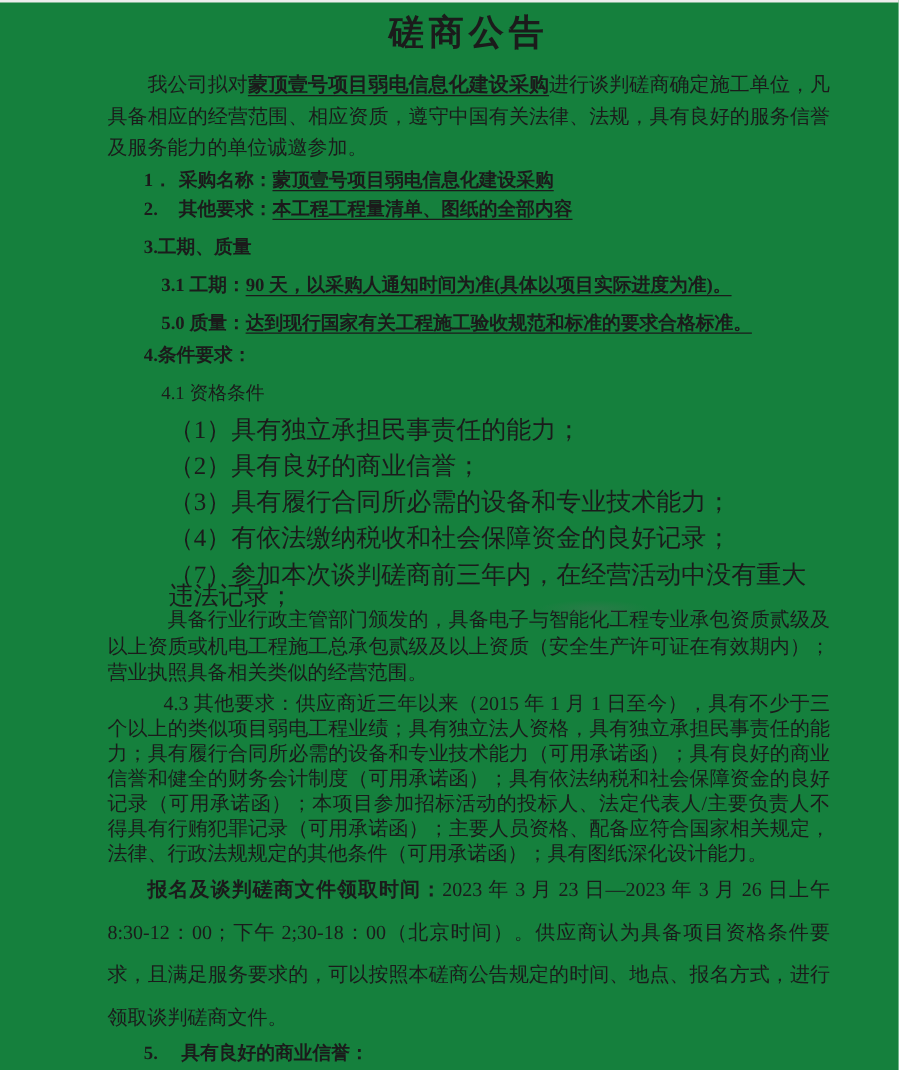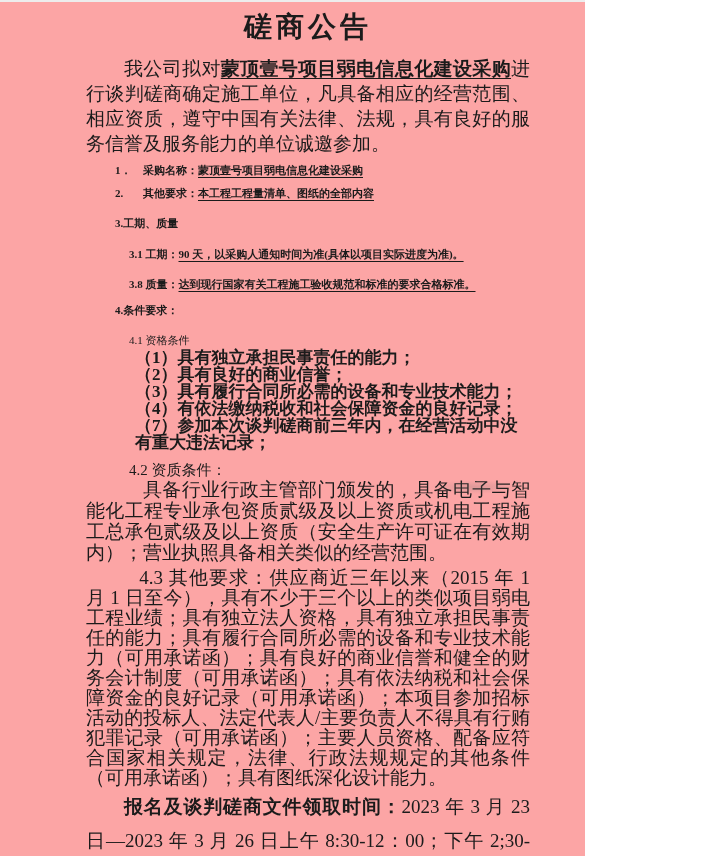--- a/index.html
+++ b/index.html
@@ -1,58 +1,58 @@
 <!DOCTYPE html>
 <html><head>
 <meta charset="utf-8">
 <style>
   * { margin: 0; padding: 0; box-sizing: border-box; }
   html, body { background: #ffffff; }
   .page {
-    width: 585px;
+    width: 719px;
     height: 856px;
-    background: #fca5a5;
+    background: #15803d;
     font-family: "Liberation Serif", "DejaVu Serif", serif;
     color: #1b1b1b;
     position: relative;
     overflow: hidden;
     border-top: 2px solid #ededed;
   }
   .content { padding: 0 55px 0 86px; }
 
   h1.doc-title {
     text-align: center;
     font-size: 28px;
     line-height: 38px;
     font-weight: 700;
     letter-spacing: 4px;
     margin-top: 6px;
     margin-bottom: 10px;
   }
 
-  .para { font-size: 19px; line-height: 25px; text-align: justify; font-family: Liberation Serif, serif; }
+  .para { font-size: 16px; line-height: 25px; text-align: justify; font-family: Liberation Serif, serif; }
   .intro { text-indent: 2em; }
 
   .bold { font-weight: 700; }
   .u { text-decoration: underline; text-underline-offset: 3px; }
 
-  .row { font-size: 11px; line-height: 23px; }
+  .row { font-size: 15px; line-height: 23px; }
   .num { display: inline-block; width: 28px; }
 
   .indent1 { margin-left: 29px; }
   .indent2 { margin-left: 43px; }
   .indent3 { margin-left: 49px; }
 
   .items-block { margin-top: 3px; }
   .h3-row { margin-top: 7px; font-weight: 700; }
   .s31-row { margin-top: 10px; line-height: 18px; font-weight: 700; }
   .s32-row { margin-top: 12px; line-height: 18px; font-weight: 700; }
   .h4-row { margin-top: 9px; font-weight: 700; line-height: 17px; }
   .s41-row { margin-top: 13px; line-height: 17px; }
-  .qual-item { line-height: 17px; font-size: 17px; font-weight: bold; }
+  .qual-item { margin-top: 12px; line-height: 17px; font-size: 20px; }
   .s42-row { margin-top: 11px; line-height: 17px; font-size: 15px; }
   .s42-body { line-height: 21px; text-indent: 3em; }
   .s43-para { margin-top: 5px; line-height: 20px; text-indent: 2.8em; }
   .reg-para { margin-top: 2px; line-height: 34px; text-indent: 2em; }
   .h5-row { margin-top: 2px; font-weight: 700; line-height: 18px; }
   .h5-row .num { width: 30px; }
 
   .smudge {
     position: absolute;
     left: 430px; top: 478px;
@@ -73,33 +73,32 @@
 
     <div class="items-block">
       <div class="row indent1 bold"><span class="num">1．</span><span>采购名称：</span><span class="u">蒙顶壹号项目弱电信息化建设采购</span></div>
       <div class="row indent1 bold"><span class="num">2.</span><span>其他要求：</span><span class="u">本工程工程量清单、图纸的全部内容</span></div>
     </div>
 
     <div class="row indent1 h3-row">3.工期、质量</div>
 
     <div class="row indent2 s31-row"><span>3.1 工期：</span><span class="u">90 天，以采购人通知时间为准(具体以项目实际进度为准)。</span></div>
 
-    <div class="row indent2 s32-row"><span>3.8 质量：</span><span class="u">达到现行国家有关工程施工验收规范和标准的要求合格标准。</span></div>
+    <div class="row indent2 s32-row"><span>5.0 质量：</span><span class="u">达到现行国家有关工程施工验收规范和标准的要求合格标准。</span></div>
 
     <div class="row indent1 h4-row">4.条件要求：</div>
 
     <div class="row indent2 s41-row">4.1 资格条件</div>
 
     <div class="qual-item indent3">（1）具有独立承担民事责任的能力；</div>
     <div class="qual-item indent3">（2）具有良好的商业信誉；</div>
     <div class="qual-item indent3">（3）具有履行合同所必需的设备和专业技术能力；</div>
     <div class="qual-item indent3">（4）有依法缴纳税收和社会保障资金的良好记录；</div>
     <div class="qual-item indent3">（7）参加本次谈判磋商前三年内，在经营活动中没有重大违法记录；</div>
 
-    <div class="row indent2 s42-row">4.2 资质条件：</div>
 
     <p class="para s42-body">具备行业行政主管部门颁发的，具备电子与智能化工程专业承包资质贰级及以上资质或机电工程施工总承包贰级及以上资质（安全生产许可证在有效期内）；营业执照具备相关类似的经营范围。</p>
 
     <p class="para s43-para"><span>4.3 其他要求：</span><span>供应商近三年以来（2015 年 1 月 1 日至今），具有不少于三个以上的类似项目弱电工程业绩；具有独立法人资格，具有独立承担民事责任的能力；具有履行合同所必需的设备和专业技术能力（可用承诺函）；具有良好的商业信誉和健全的财务会计制度（可用承诺函）；具有依法纳税和社会保障资金的良好记录（可用承诺函）；本项目参加招标活动的投标人、法定代表人/主要负责人不得具有行贿犯罪记录（可用承诺函）；主要人员资格、配备应符合国家相关规定，法律、行政法规规定的其他条件（可用承诺函）；具有图纸深化设计能力。</span></p>
 
     <p class="para reg-para"><span class="bold">报名及谈判磋商文件领取时间：</span><span>2023 年 3 月 23 日—2023 年 3 月 26 日上午 8:30-12：00；下午 2;30-18：00（北京时间）。供应商认为具备项目资格条件要求，且满足服务要求的，可以按照本磋商公告规定的时间、地点、报名方式，进行领取谈判磋商文件。</span></p>
 
     <div class="row indent1 h5-row"><span class="num">5.</span><span>具有良好的商业信誉：</span></div>
 
   </div>

